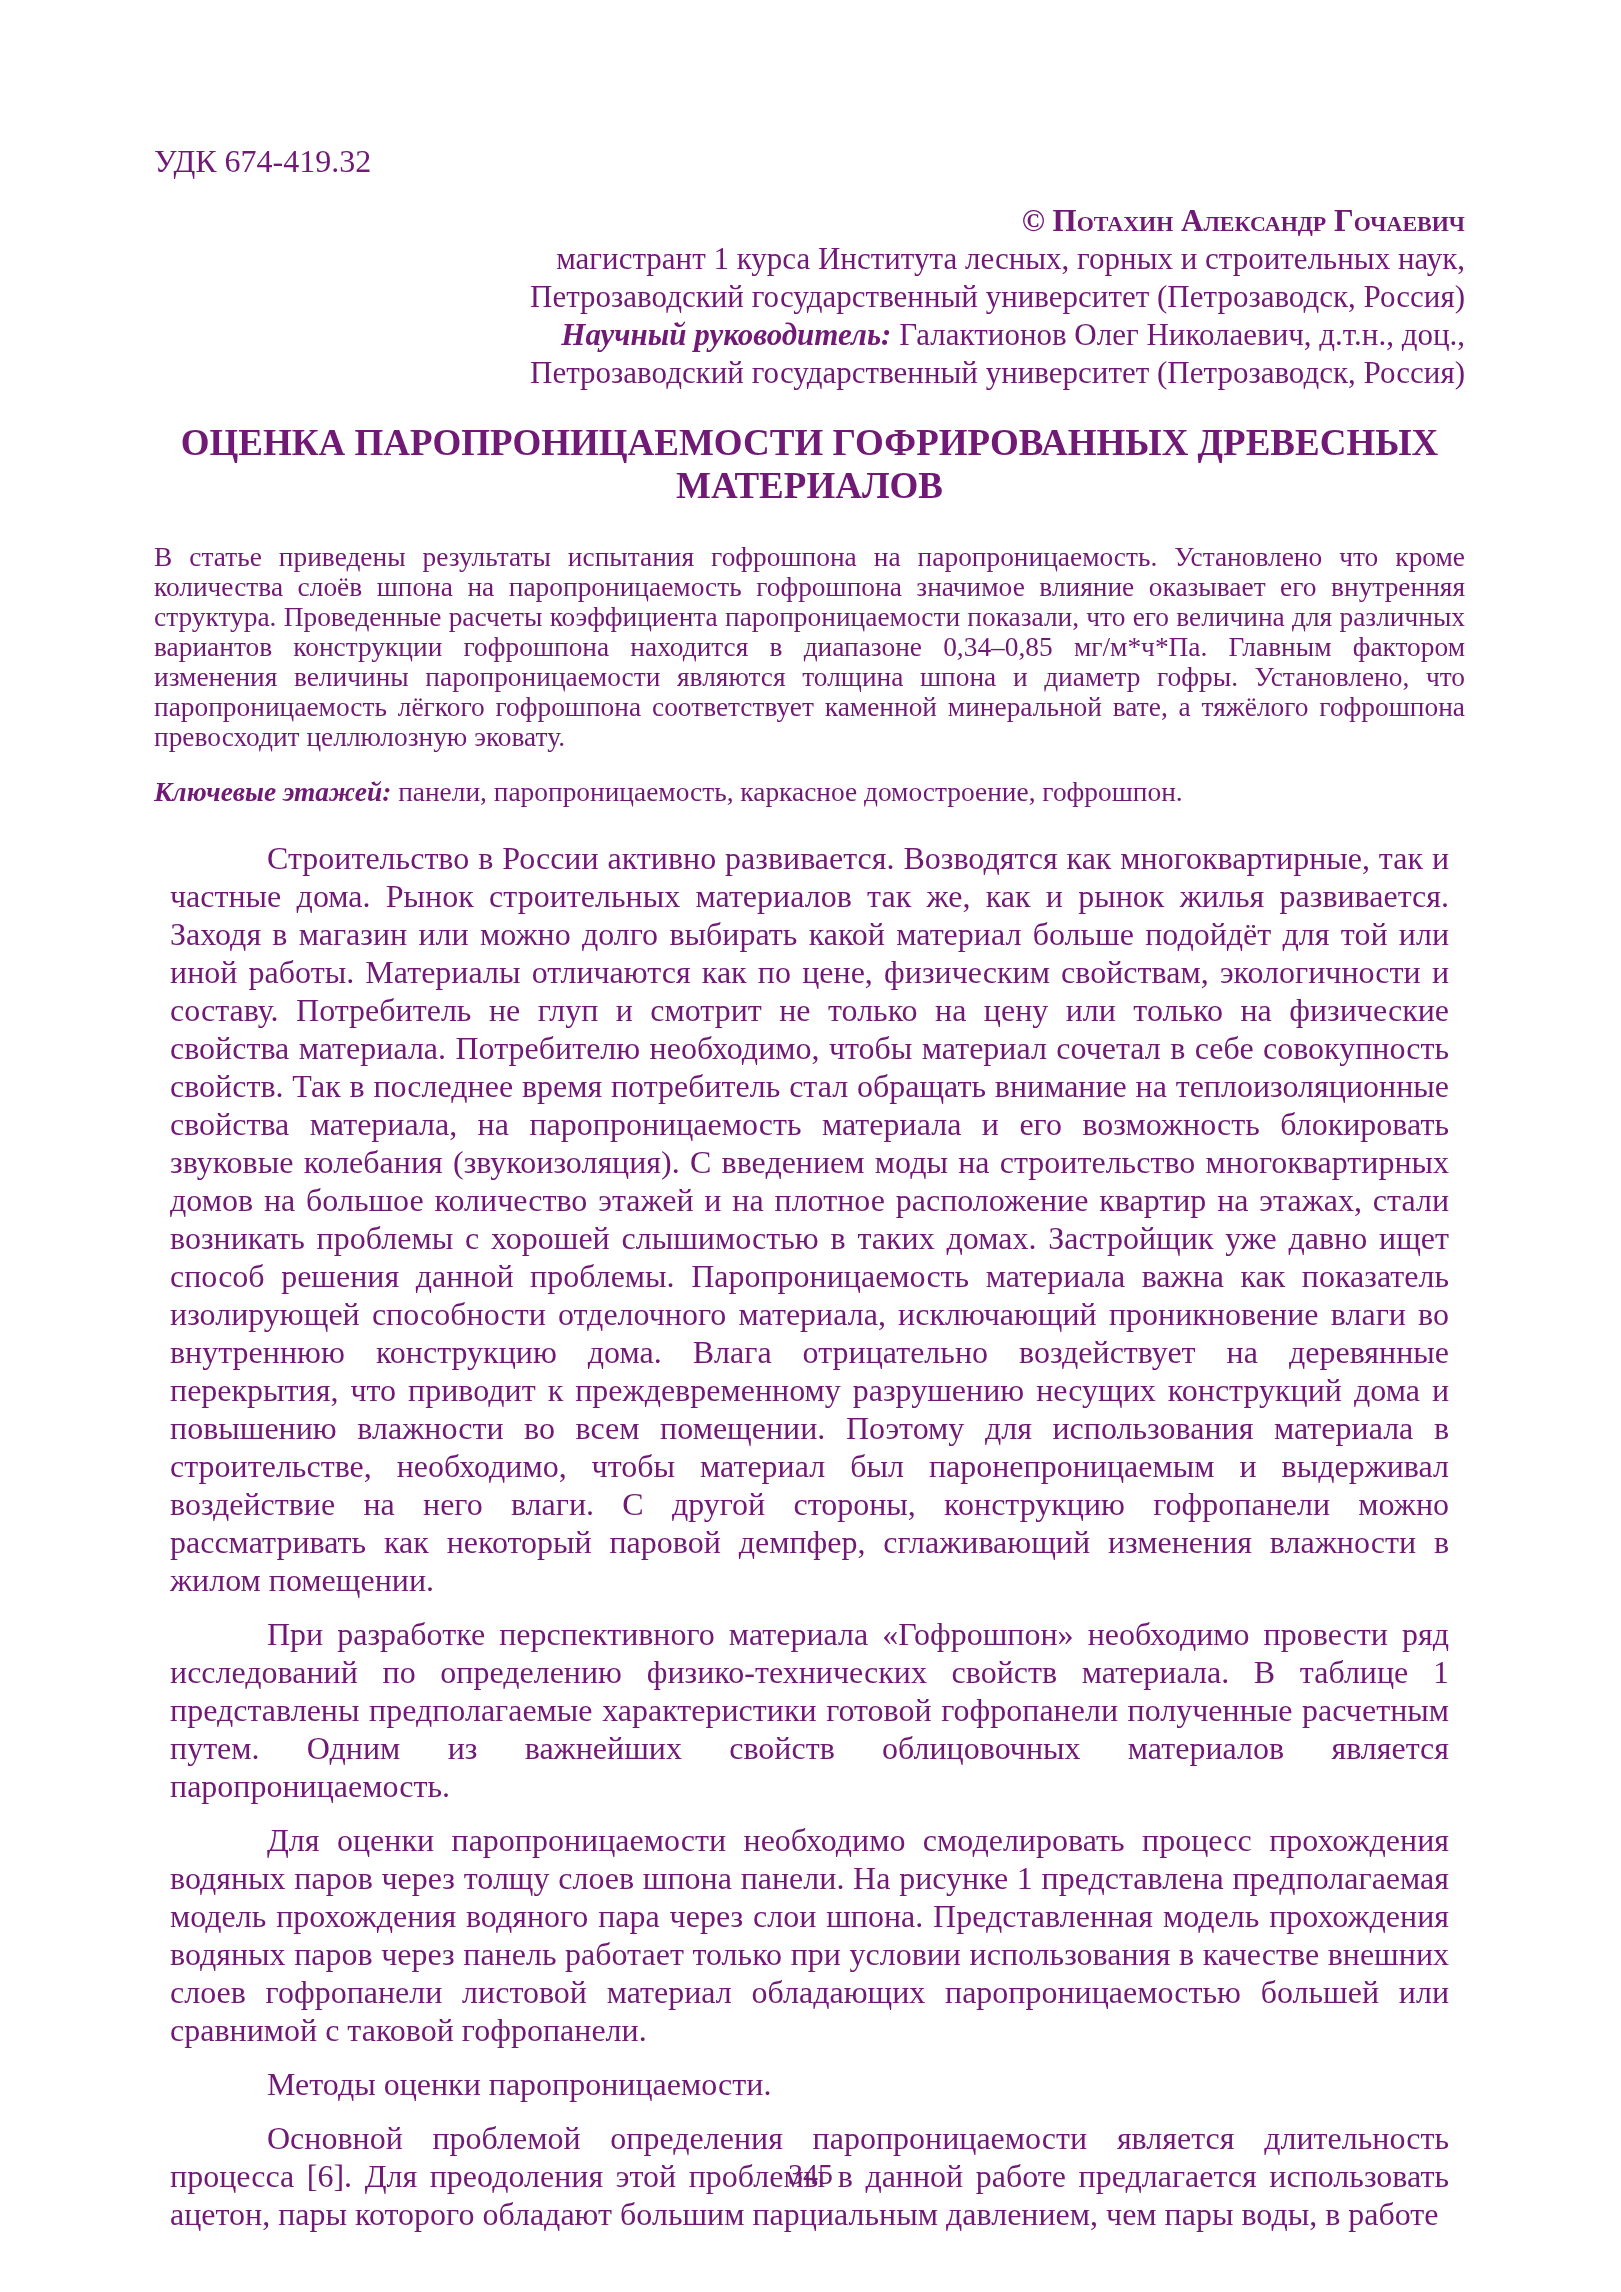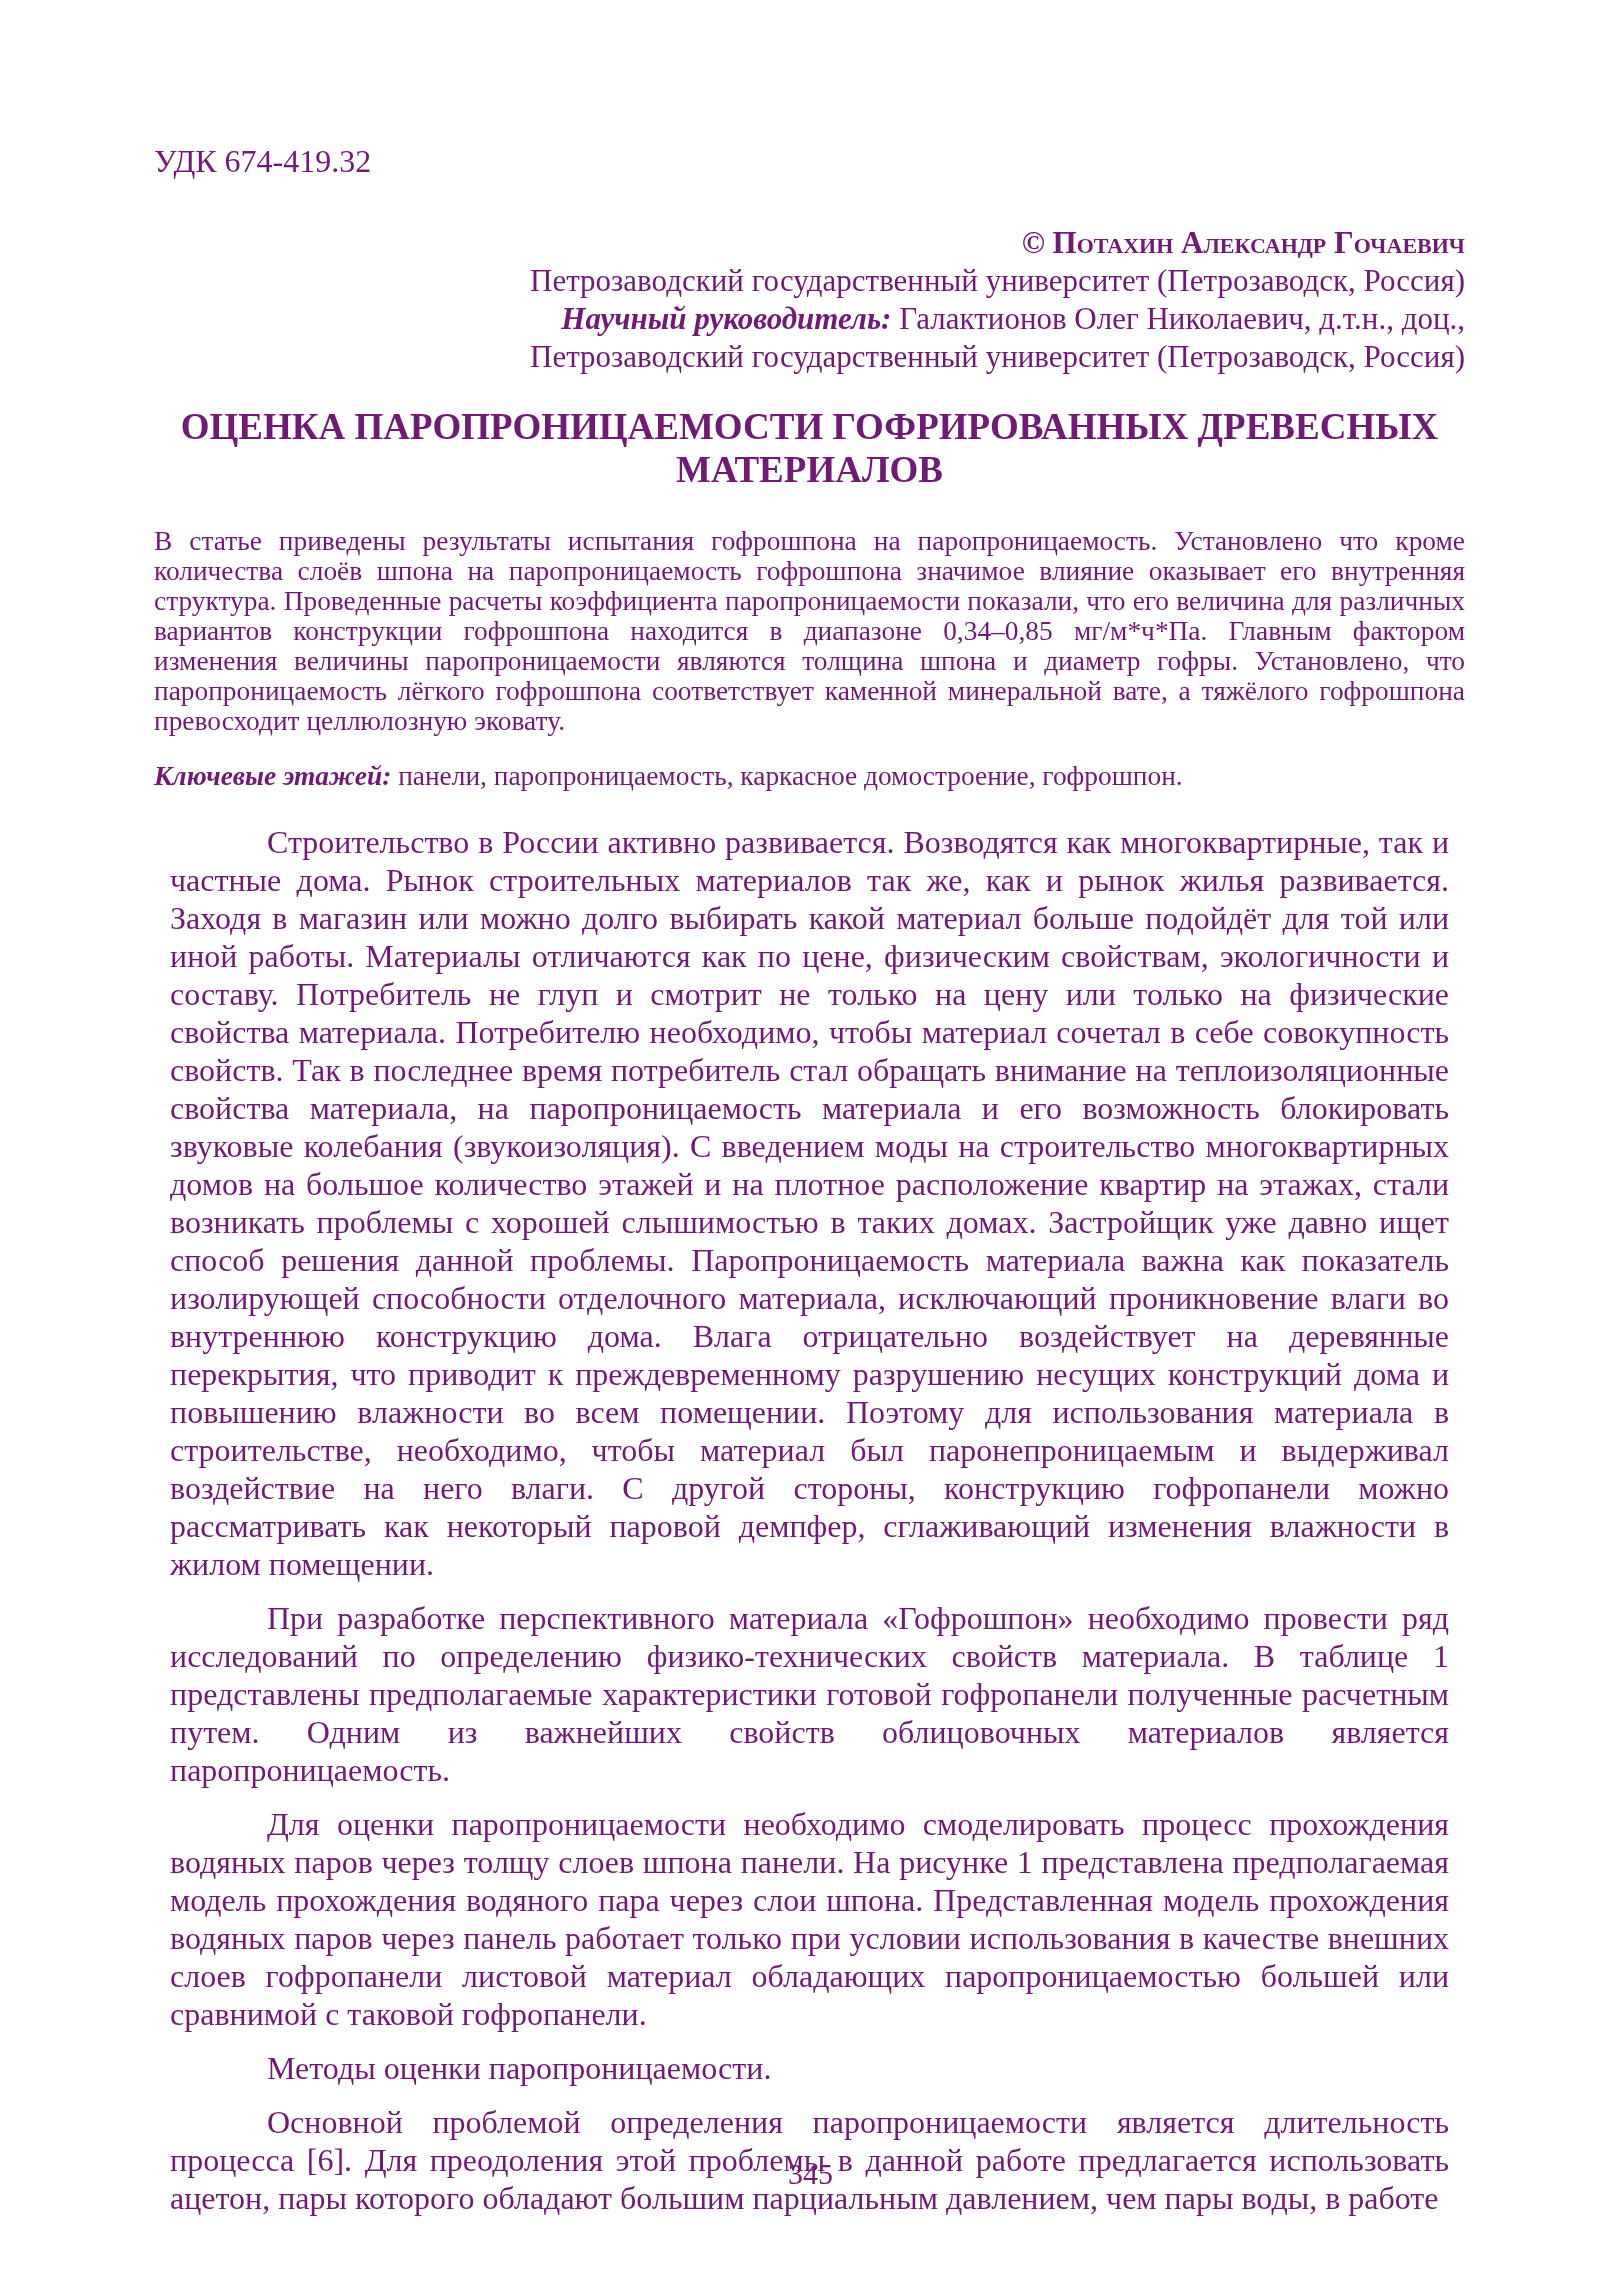--- a/index.html
+++ b/index.html
@@ -22,21 +22,21 @@
     width: 1311px;
     top: 0;
   }
   .udc {
     padding-top: 143px;
     font-size: 32px;
     line-height: 37px;
     text-align: left;
   }
   .author-block {
-    margin-top: 44px;
+    margin-top: 22px;
     text-align: right;
     font-size: 31px;
     line-height: 38px;
   }
   .author-block .copyright {
     font-weight: bold;
     font-variant: small-caps;
   }
   .supervisor-label {
     font-weight: bold;
@@ -89,20 +89,21 @@
 </head>
 <body>
 
 <div class="page">
   <div class="content">
 
     <div class="udc">УДК 674-419.32</div>
 
     <div class="author-block">
       <div class="copyright">© Потахин Александр Гочаевич</div>
+      <div>магистрант 1 курса Института лесных, горных и строительных наук,</div>
       <div>Петрозаводский государственный университет (Петрозаводск, Россия)</div>
       <div><span class="supervisor-label">Научный руководитель:</span><span> Галактионов Олег Николаевич, д.т.н., доц.,</span></div>
       <div>Петрозаводский государственный университет (Петрозаводск, Россия)</div>
     </div>
 
     <div class="article-title">ОЦЕНКА ПАРОПРОНИЦАЕМОСТИ ГОФРИРОВАННЫХ ДРЕВЕСНЫХ МАТЕРИАЛОВ</div>
 
     <div class="abstract">В статье приведены результаты испытания гофрошпона на паропроницаемость. Установлено что кроме количества слоёв шпона на паропроницаемость гофрошпона значимое влияние оказывает его внутренняя структура. Проведенные расчеты коэффициента паропроницаемости показали, что его величина для различных вариантов конструкции гофрошпона находится в диапазоне 0,34–0,85 мг/м*ч*Па. Главным фактором изменения величины паропроницаемости являются толщина шпона и диаметр гофры. Установлено, что паропроницаемость лёгкого гофрошпона соответствует каменной минеральной вате, а тяжёлого гофрошпона превосходит целлюлозную эковату.</div>
 
     <div class="keywords"><span class="keywords-label">Ключевые этажей:</span><span> панели, паропроницаемость, каркасное домостроение, гофрошпон.</span></div>

